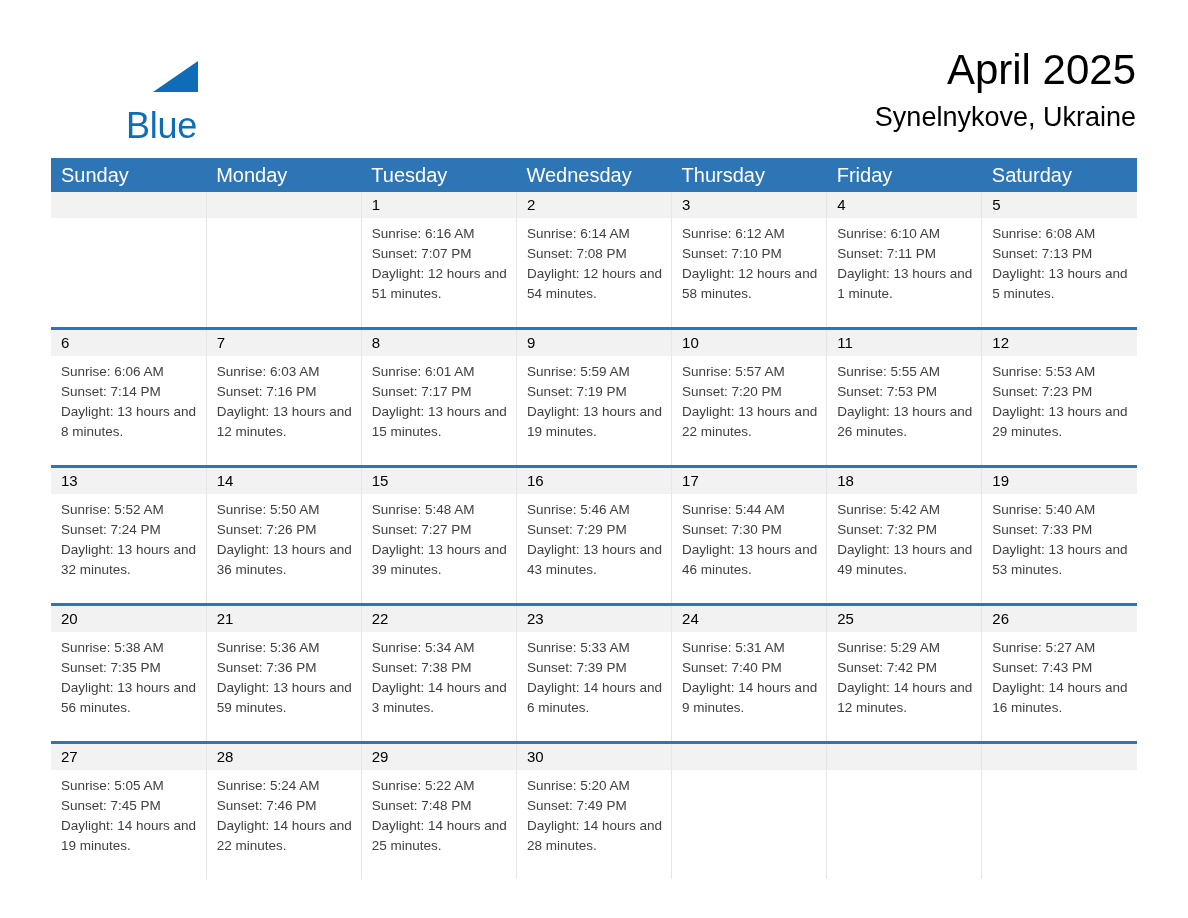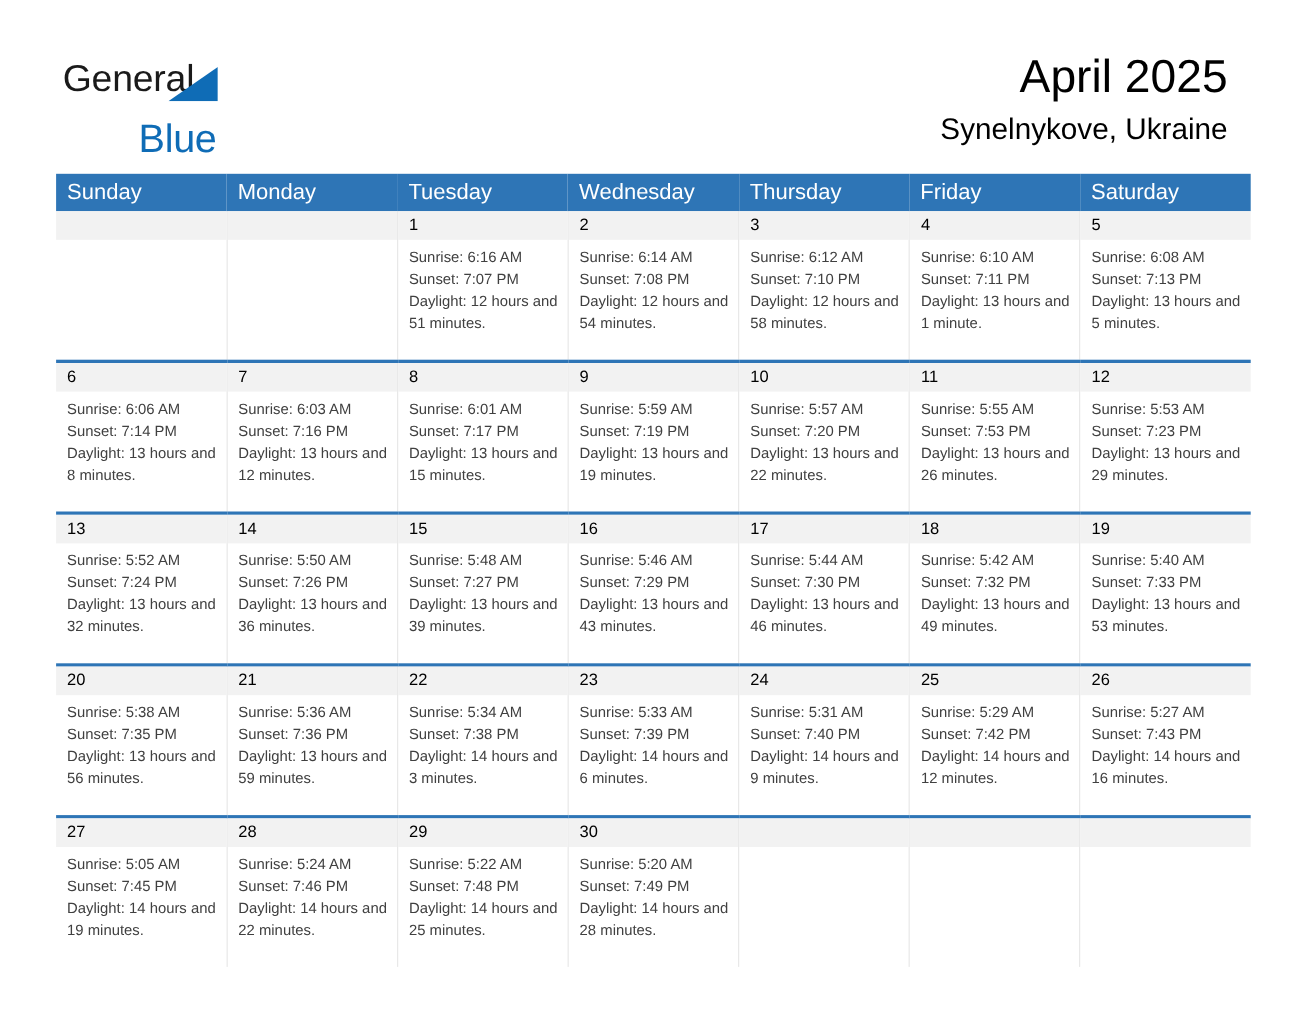--- a/index.html
+++ b/index.html
@@ -64,21 +64,21 @@
     line-height: 42px;
     letter-spacing: -0.3px;
     color: #0f6cb6;
     font-family: "Liberation Sans", sans-serif;
     white-space: nowrap;
     margin-top: 20px;
   }
 
   .title-block {
     position: absolute;
-    right: 72px;
+    right: 52px;
     top: 44px;
     text-align: right;
   }
   .month-title {
     font-size: 42px;
     line-height: 52px;
     font-weight: normal;
     color: #000;
     white-space: nowrap;
   }
@@ -157,21 +157,20 @@
   .cell-body .daylight { white-space: normal; }
 </style>
 </head>
 <body>
 
 <div class="page">
 
   <div class="header">
 
     <div class="logo">
-      <span class="logo-general">General</span>
       <span class="logo-tri">
         <svg width="45" height="31" viewBox="0 0 45 31" xmlns="http://www.w3.org/2000/svg">
           <polygon points="45,0 45,31 0,31" fill="#0f6cb6"></polygon>
         </svg>
       </span>
       <span class="logo-blue">Blue</span>
     </div>
 
     <div class="title-block">
       <div class="month-title">April 2025</div>

